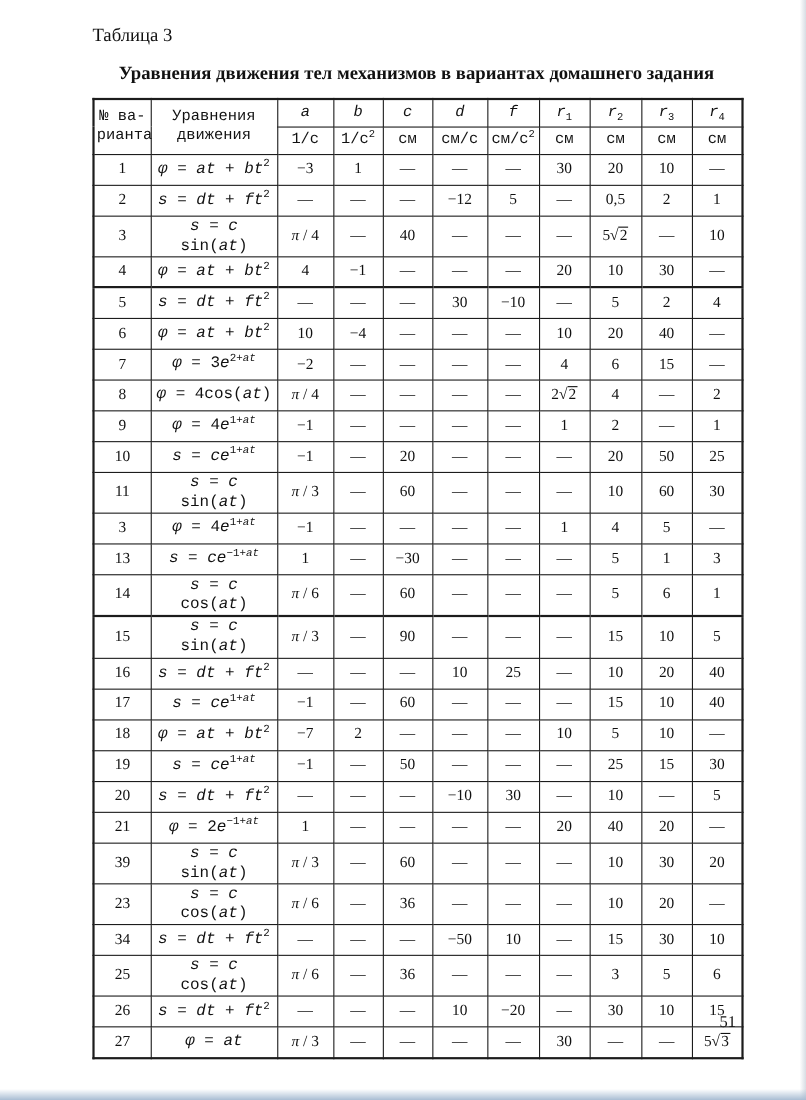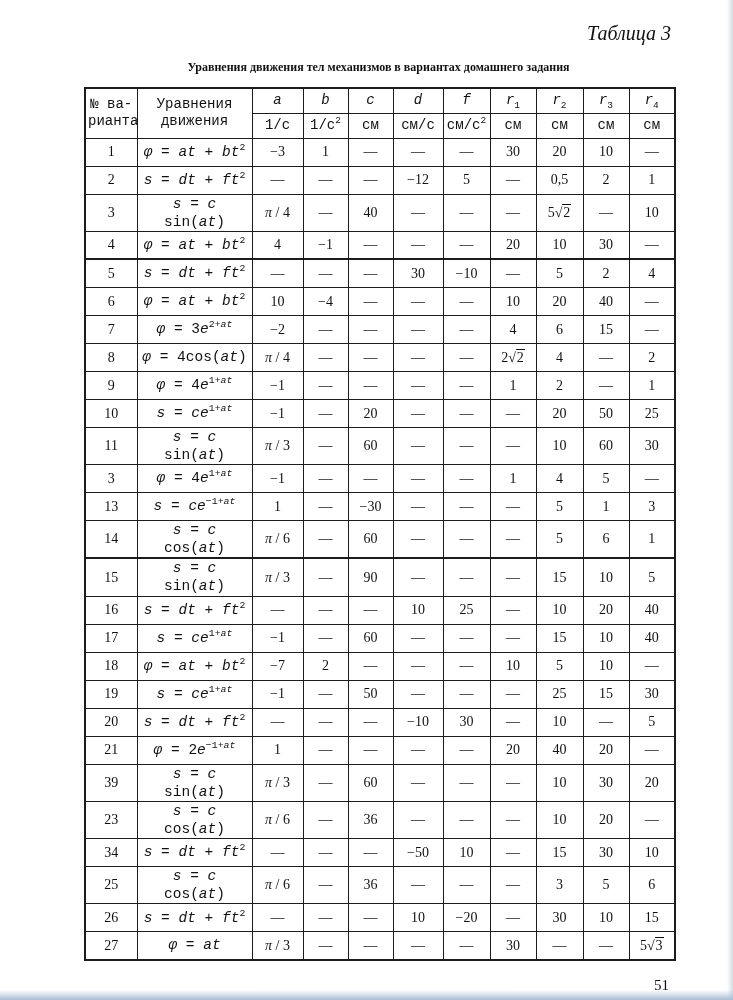--- a/index.html
+++ b/index.html
@@ -5,40 +5,40 @@
   * { margin: 0; padding: 0; box-sizing: border-box; }
   html, body { width: 733px; height: 1000px; }
   body {
     background: #ffffff;
     font-family: "Liberation Serif", "DejaVu Serif", serif;
     color: #111111;
     position: relative;
     overflow: hidden;
   }
   .content { position: absolute; left: 84px; top: 22px; width: 589px; }
-  .caption { text-align: right; font-style: italic; font-size: 20px; padding-right: 2px; }
-  .title { text-align: center; font-weight: bold; font-size: 12px; margin-top: 15px; margin-bottom: 12px; }
+  .caption { font-size: 17px; padding-right: 2px; }
+  .title { text-align: center; font-weight: bold; font-size: 17px; margin-top: 15px; margin-bottom: 12px; }
   table { border-collapse: collapse; width: 100%; table-layout: fixed; border: 2px solid #1c1c1c; }
   th, td {
     border: 1px solid #1c1c1c;
     text-align: center;
     vertical-align: middle;
     font-weight: normal;
     font-size: 14px;
     padding: 0 2px;
     line-height: 1.25;
   }
   thead th { height: 25px; font-family: Liberation Mono, monospace; }
   tbody td { height: 28px; }
   tr.group-end td { border-bottom: 2px solid #1c1c1c; }
   td.eq { font-size: 14.5px; font-family: Liberation Mono, monospace; }
   sup, sub { font-size: 68%; line-height: 0; }
   i { font-style: italic; }
   .rad { border-top: 1px solid currentColor; padding: 0 1px; }
-  .pagenum { position: absolute; right: 64px; top: 977px; font-size: 15px; }
+  .pagenum { position: absolute; right: 64px; top: 922px; font-size: 15px; }
   .scan-bottom {
     position: absolute; left: 0; bottom: 0; width: 100%; height: 10px;
     background: linear-gradient(to bottom, rgba(170,190,212,0), #a9bdd3);
   }
   .scan-right {
     position: absolute; top: 0; right: 0; width: 6px; height: 100%;
     background: linear-gradient(to right, rgba(215,220,227,0), #d5dbe2);
   }
 </style>
 </head>

